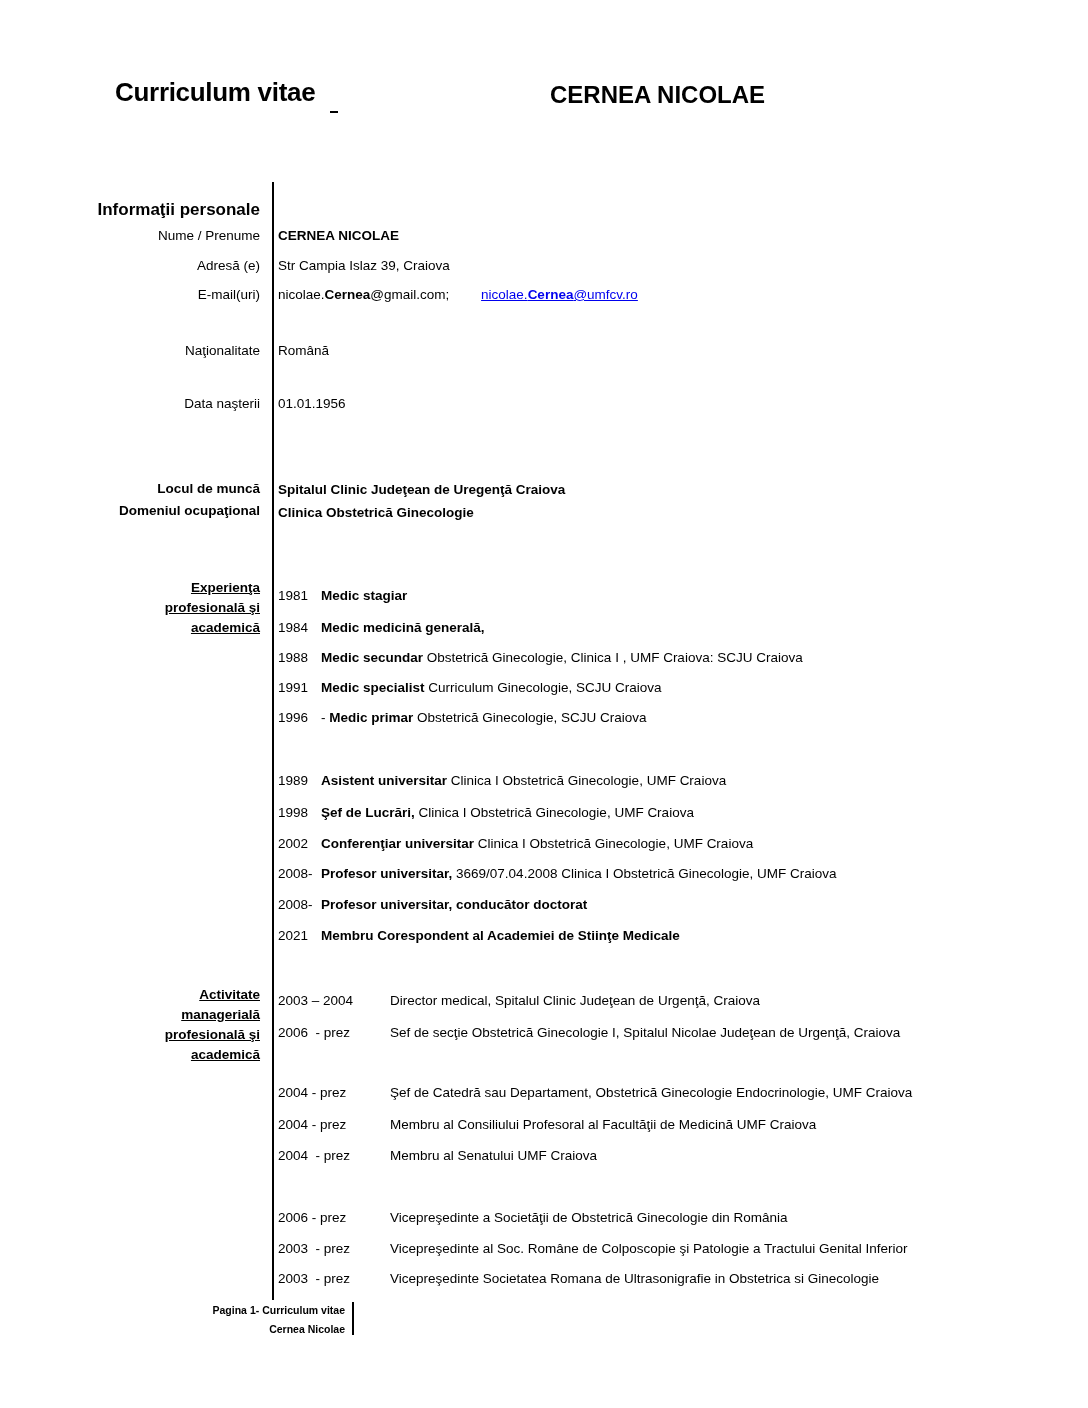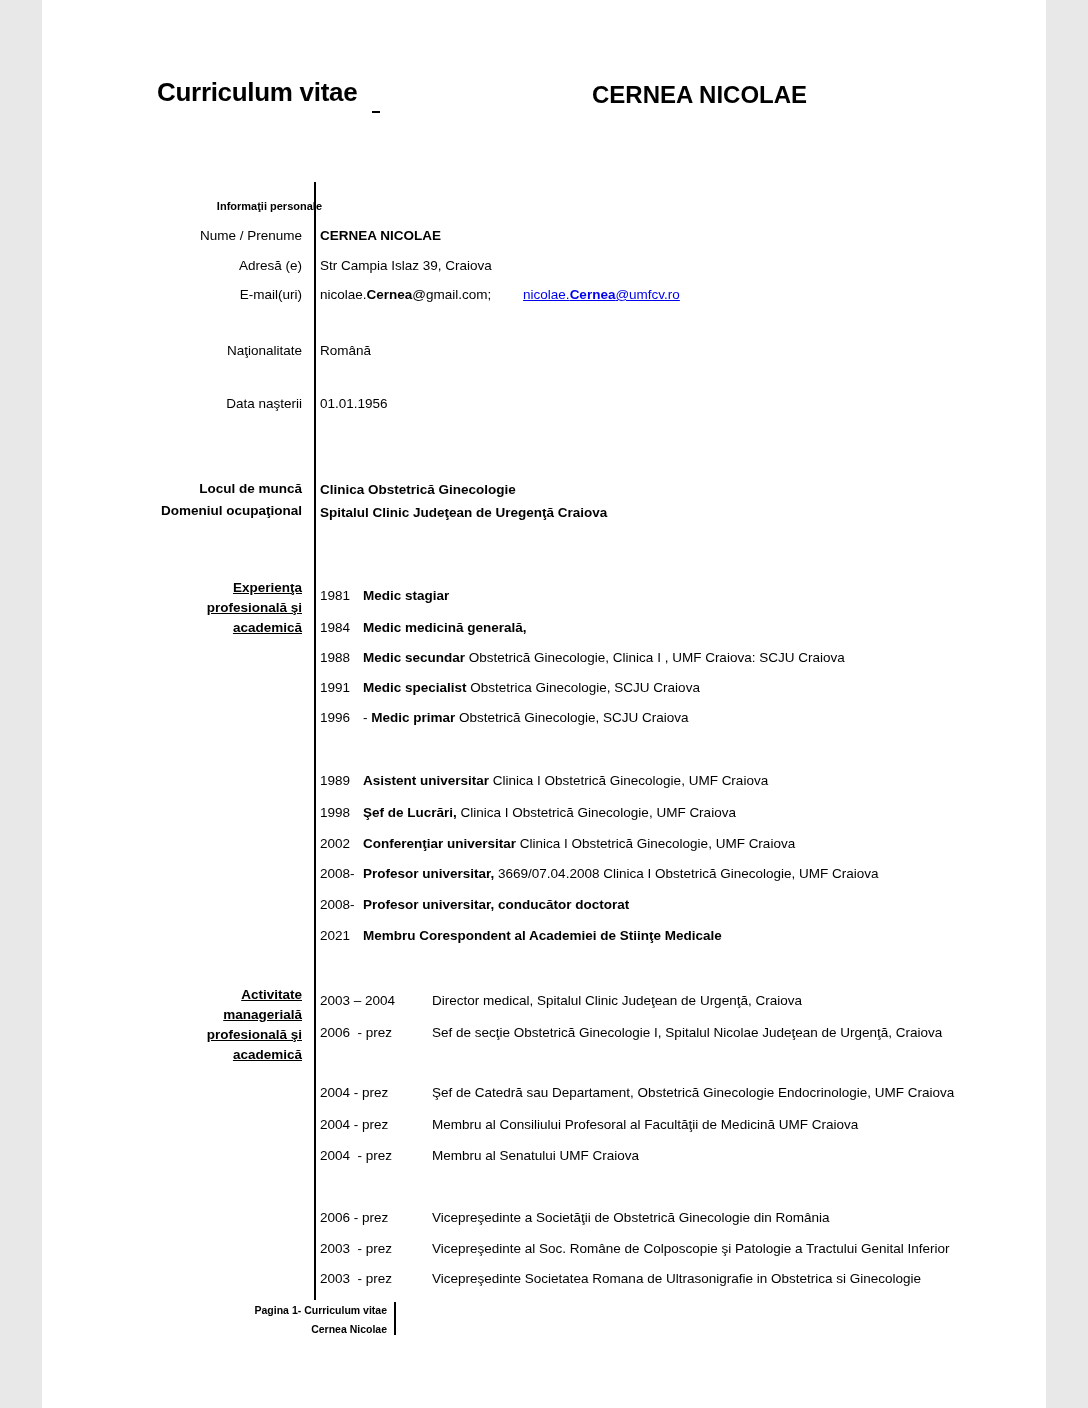--- a/index.html
+++ b/index.html
@@ -1,37 +1,37 @@
 <!DOCTYPE html>
 <html><head>
 <meta charset="utf-8">
 <style>
   html,body{margin:0;padding:0;background:#e8e8e8;}
   .page{
     position:relative;
-    width:1004px;height:1408px;
+    width:1088px;height:1408px;
     margin:0 auto;
     background:#ffffff;
     font-family:"Liberation Sans",sans-serif;
     font-size:13.5px;
     color:#000;
     overflow:hidden;
   }
   .abs{position:absolute;left:0;right:0;}
   .b{font-weight:bold;}
   
   .cv-title{position:absolute;left:115px;top:77px;font-size:26px;font-weight:bold;letter-spacing:-0.3px;}
   .cv-name{position:absolute;left:550px;top:81px;font-size:24px;font-weight:bold;}
   .stray-mark{position:absolute;left:330px;top:111px;width:8px;height:2px;background:#000;}
   
   .vrule{position:absolute;left:272px;top:182px;width:1.6px;height:1118px;background:#000;}
   
   .lbl{position:absolute;left:0;width:260px;text-align:right;}
   .val{position:absolute;left:278px;right:14px;}
-  .heading{font-weight:bold;font-size:11px;margin-left:20px;}
+  .heading{font-weight:bold;font-size:17px;}
   .lh20 div{line-height:20px;text-decoration:underline;}
   .lh22 div{line-height:22px;}
   .lh23 div{line-height:23px;}
   
   .year{position:absolute;left:278px;white-space:pre;}
   .desc{position:absolute;left:321px;right:8px;white-space:pre-wrap;}
   .range{position:absolute;left:278px;white-space:pre;}
   .mdesc{left:390px;}
   
   .email-primary{margin-right:28px;}
@@ -83,22 +83,22 @@
     <div class="lbl">Data naşterii</div>
     <div class="val">01.01.1956</div>
   </div>
 
   <div class="abs" style="top:478px">
     <div class="lbl b lh22">
       <div>Locul de muncă</div>
       <div>Domeniul ocupaţional</div>
     </div>
     <div class="val b lh23">
+      <div>Spitalul Clinic Judeţean de Uregenţă Craiova</div>
       <div>Clinica Obstetrică Ginecologie</div>
-      <div>Spitalul Clinic Judeţean de Uregenţă Craiova</div>
     </div>
   </div>
 
   <div class="abs" style="top:578px">
     <div class="lbl b lh20">
       <div>Experienţa</div>
       <div>profesională şi</div>
       <div>academică</div>
     </div>
   </div>
@@ -110,21 +110,21 @@
   <div class="abs" style="top:620px">
     <span class="year">1984</span>
     <span class="desc"><span></span><span class="b">Medic medicină generală,</span><span></span></span>
   </div>
   <div class="abs" style="top:650px">
     <span class="year">1988</span>
     <span class="desc"><span></span><span class="b">Medic secundar</span><span> Obstetrică Ginecologie, Clinica I , UMF Craiova: SCJU Craiova</span></span>
   </div>
   <div class="abs" style="top:680px">
     <span class="year">1991</span>
-    <span class="desc"><span></span><span class="b">Medic specialist</span><span> Obstetrica Ginecologie, SCJU Craiova</span></span>
+    <span class="desc"><span></span><span class="b">Medic specialist</span><span> Curriculum Ginecologie, SCJU Craiova</span></span>
   </div>
   <div class="abs" style="top:710px">
     <span class="year">1996</span>
     <span class="desc"><span>- </span><span class="b">Medic primar</span><span> Obstetrică Ginecologie, SCJU Craiova</span></span>
   </div>
   <div class="abs" style="top:773px">
     <span class="year">1989</span>
     <span class="desc"><span></span><span class="b">Asistent universitar</span><span> Clinica I Obstetrică Ginecologie, UMF Craiova</span></span>
   </div>
   <div class="abs" style="top:805px">

